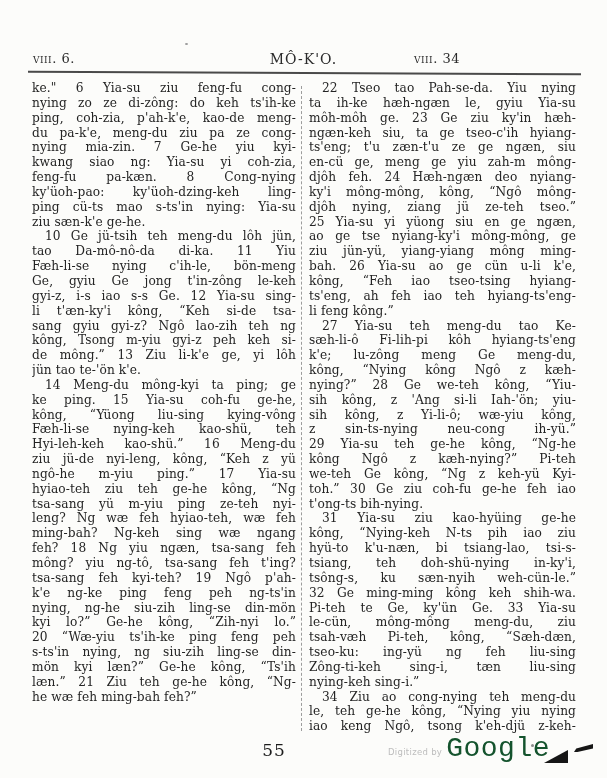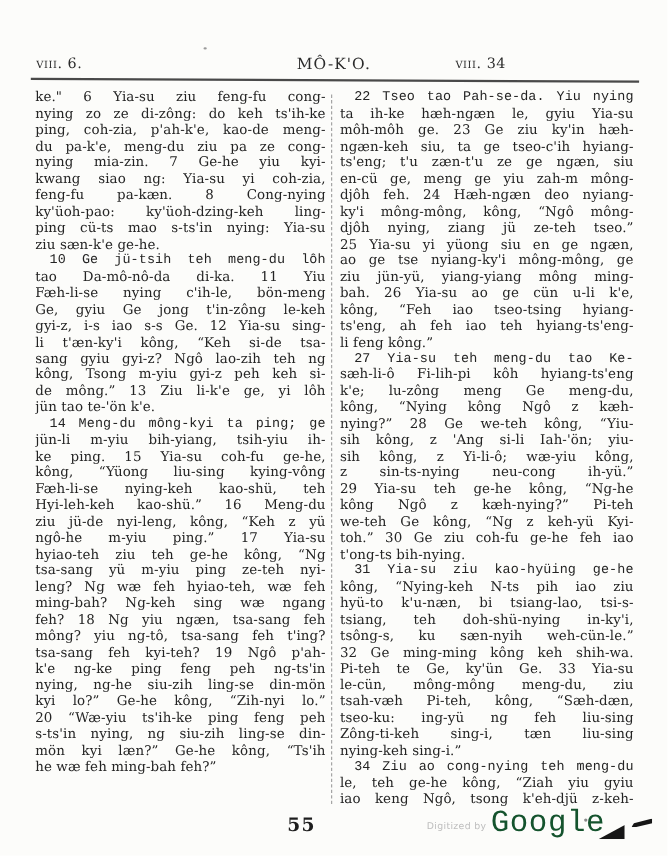--- a/index.html
+++ b/index.html
@@ -21,28 +21,28 @@
   }
   .column { position:absolute; top:81px; }
   .col-left  { left:32px;  width:264px; }
   .col-right { left:309px; width:267px; }
   .line {
     font-size:12.2px; line-height:14.85px; height:14.85px; overflow:hidden;
     text-align:justify; text-align-last:justify; white-space:normal;
     letter-spacing:0.1px;
   }
   .line.pend  { text-align-last:left; }
-  .line.pind  { text-indent:13px;font-family:Liberation Mono, monospace; }
+  .line.pind  { text-indent:13px; }
   .col-divider {
     position:absolute; top:86px; left:301px; height:645px; width:0;
     border-left:1px dashed #6a6a6a; opacity:0.65;
   }
   .page-num {
     position:absolute; top:740px; left:252px; width:44px; text-align:center;
-    font-size:17px; font-weight:bold; letter-spacing:1px; color:#1d1d1d;
+    font-size:17px; font-weight:normal; letter-spacing:1px; color:#1d1d1d;
   }
   .watermark {
     position:absolute; top:733px; left:388px;
     display:flex; align-items:center; gap:4px;
   }
   .wm-small {
     font-family:"DejaVu Sans", sans-serif; font-size:8.5px; color:#bdbdbd;
     letter-spacing:0.3px; padding-top:6px;
   }
   .wm-brand {
@@ -85,40 +85,40 @@
       <div class="line">tao Da-mô-nô-da di-ka. 11 Yiu</div>
       <div class="line">Fæh-li-se nying c'ih-le, bön-meng</div>
       <div class="line">Ge, gyiu Ge jong t'in-zông le-keh</div>
       <div class="line">gyi-z, i-s iao s-s Ge. 12 Yia-su sing-</div>
       <div class="line">li t'æn-ky'i kông, “Keh si-de tsa-</div>
       <div class="line">sang gyiu gyi-z? Ngô lao-zih teh ng</div>
       <div class="line">kông, Tsong m-yiu gyi-z peh keh si-</div>
       <div class="line">de mông.” 13 Ziu li-k'e ge, yi lôh</div>
       <div class="line pend">jün tao te-'ön k'e.</div>
       <div class="line pind">14 Meng-du mông-kyi ta ping; ge</div>
-      <div class="line">jün-li m-yiu bih-yiang, tsih-yiu ih-</div>
       <div class="line">ke ping. 15 Yia-su coh-fu ge-he,</div>
       <div class="line">kông, “Yüong liu-sing kying-vông</div>
       <div class="line">Fæh-li-se nying-keh kao-shü, teh</div>
       <div class="line">Hyi-leh-keh kao-shü.” 16 Meng-du</div>
       <div class="line">ziu jü-de nyi-leng, kông, “Keh z yü</div>
       <div class="line">ngô-he m-yiu ping.” 17 Yia-su</div>
       <div class="line">hyiao-teh ziu teh ge-he kông, “Ng</div>
       <div class="line">tsa-sang yü m-yiu ping ze-teh nyi-</div>
       <div class="line">leng? Ng wæ feh hyiao-teh, wæ feh</div>
       <div class="line">ming-bah? Ng-keh sing wæ ngang</div>
       <div class="line">feh? 18 Ng yiu ngæn, tsa-sang feh</div>
       <div class="line">mông? yiu ng-tô, tsa-sang feh t'ing?</div>
       <div class="line">tsa-sang feh kyi-teh? 19 Ngô p'ah-</div>
       <div class="line">k'e ng-ke ping feng peh ng-ts'in</div>
       <div class="line">nying, ng-he siu-zih ling-se din-mön</div>
       <div class="line">kyi lo?” Ge-he kông, “Zih-nyi lo.”</div>
       <div class="line">20 “Wæ-yiu ts'ih-ke ping feng peh</div>
       <div class="line">s-ts'in nying, ng siu-zih ling-se din-</div>
       <div class="line">mön kyi læn?” Ge-he kông, “Ts'ih</div>
+      <div class="line">læn.” 21 Ziu teh ge-he kông, “Ng-</div>
       <div class="line pend">he wæ feh ming-bah feh?”</div>
     </div>
   <div class="col-divider"></div>
   <div class="column col-right">
       <div class="line pind">22 Tseo tao Pah-se-da. Yiu nying</div>
       <div class="line">ta ih-ke hæh-ngæn le, gyiu Yia-su</div>
       <div class="line">môh-môh ge. 23 Ge ziu ky'in hæh-</div>
       <div class="line">ngæn-keh siu, ta ge tseo-c'ih hyiang-</div>
       <div class="line">ts'eng; t'u zæn-t'u ze ge ngæn, siu</div>
       <div class="line">en-cü ge, meng ge yiu zah-m mông-</div>
@@ -151,21 +151,21 @@
       <div class="line">tsiang, teh doh-shü-nying in-ky'i,</div>
       <div class="line">tsông-s, ku sæn-nyih weh-cün-le.”</div>
       <div class="line">32 Ge ming-ming kông keh shih-wa.</div>
       <div class="line">Pi-teh te Ge, ky'ün Ge. 33 Yia-su</div>
       <div class="line">le-cün, mông-mông meng-du, ziu</div>
       <div class="line">tsah-væh Pi-teh, kông, “Sæh-dæn,</div>
       <div class="line">tseo-ku: ing-yü ng feh liu-sing</div>
       <div class="line">Zông-ti-keh sing-i, tæn liu-sing</div>
       <div class="line pend">nying-keh sing-i.”</div>
       <div class="line pind">34 Ziu ao cong-nying teh meng-du</div>
-      <div class="line">le, teh ge-he kông, “Ziah yiu gyiu</div>
+      <div class="line">le, teh ge-he kông, “Nying yiu nying</div>
       <div class="line">iao keng Ngô, tsong k'eh-djü z-keh-</div>
     </div>
 
   <div class="page-num">55</div>
 
   <div class="watermark">
     <span class="wm-small">Digitized by</span>
     <span class="wm-brand">Google</span>
   </div>
 

